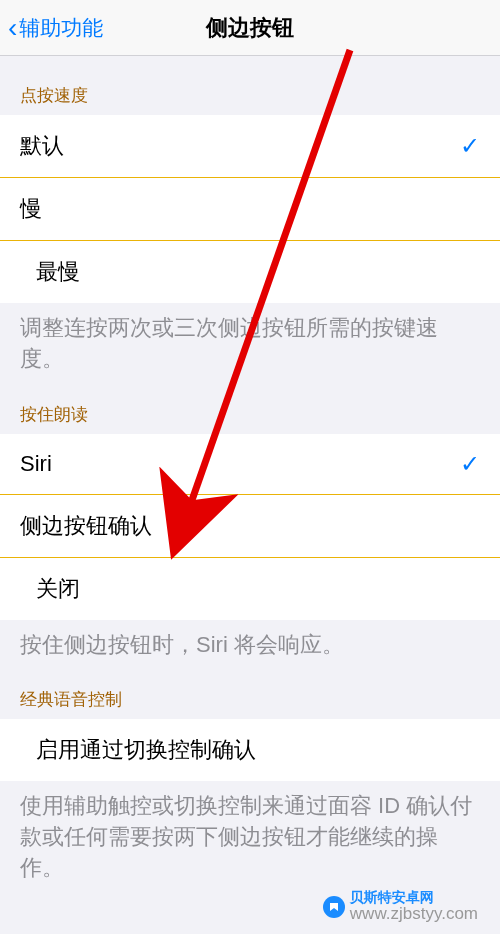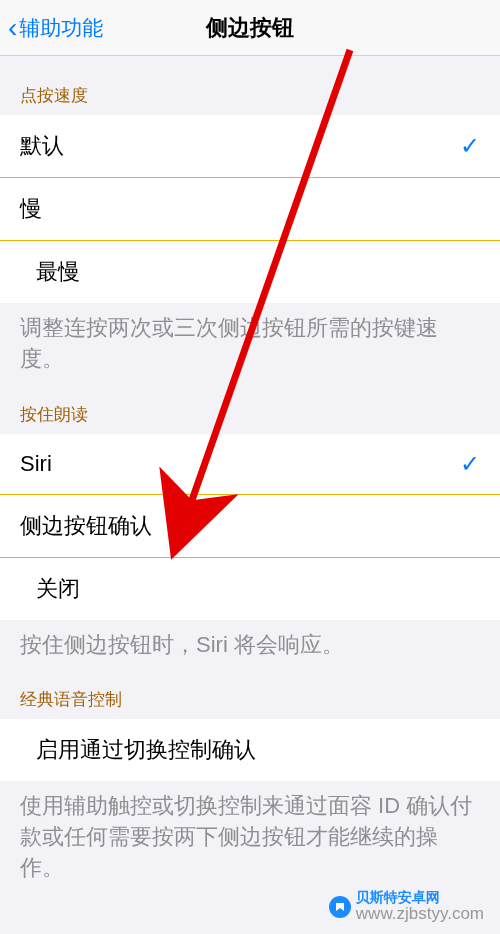--- a/index.html
+++ b/index.html
@@ -85,21 +85,21 @@
       top: 40px;
       left: 130px;
       width: 260px;
       height: 520px;
       pointer-events: none;
       z-index: 10;
     }
     .watermark {
       position: absolute;
       bottom: 10px;
-      right: 16px;
+      right: 22px;
       display: flex;
       align-items: center;
       font-size: 15px;
       z-index: 20;
     }
     .watermark-icon {
       width: 24px;
       height: 24px;
       margin-right: 4px;
     }

